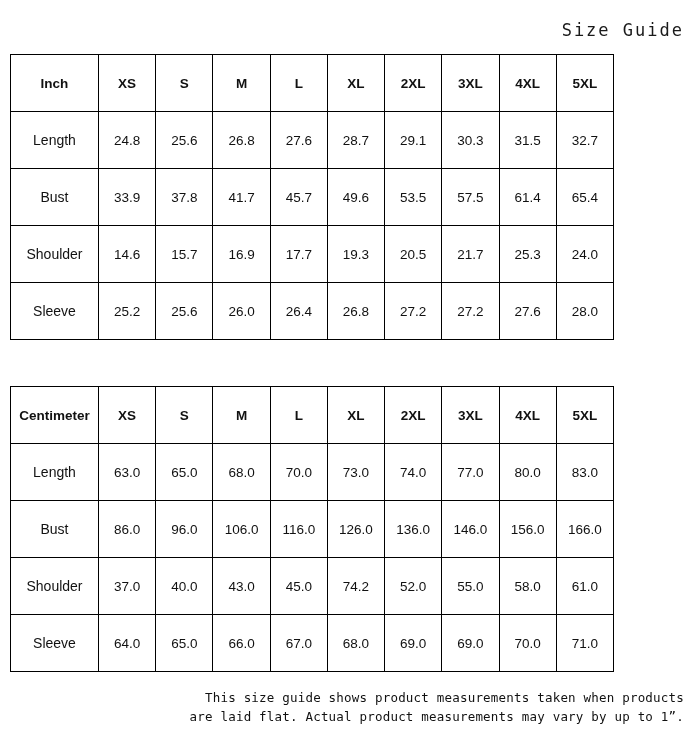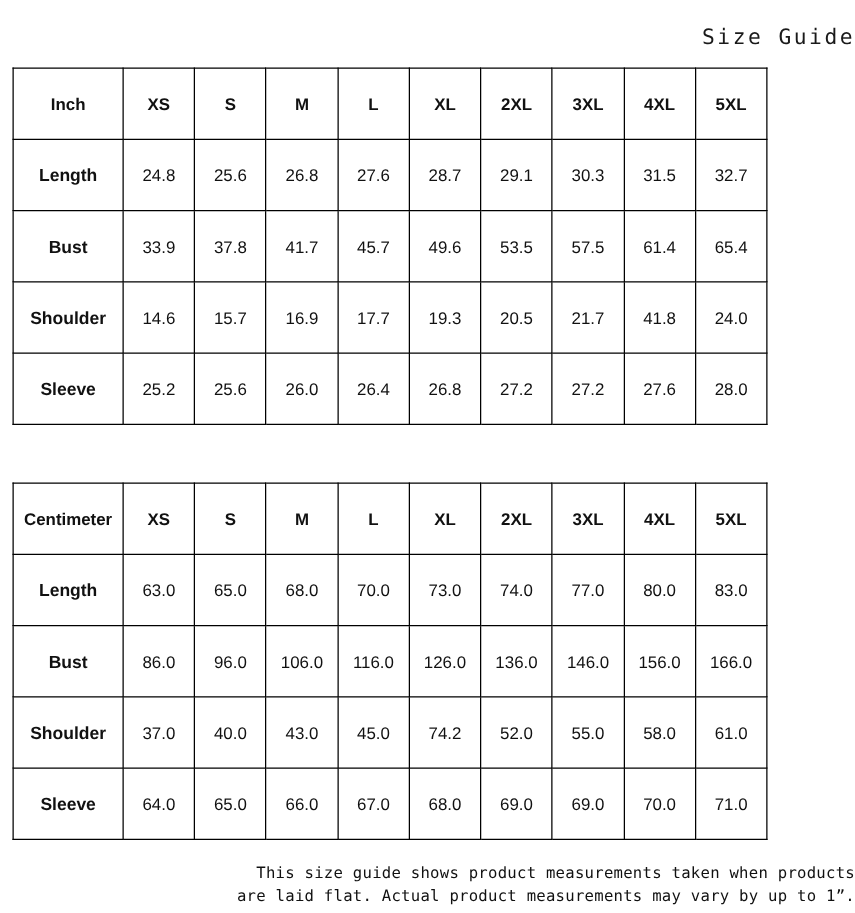--- a/index.html
+++ b/index.html
@@ -42,21 +42,21 @@
     vertical-align: middle;
     font-size: 13.5px;
     color: #111111;
     padding: 0;
   }
   table.size-table td.hdr {
     font-weight: bold;
     font-size: 13.5px;
   }
   table.size-table td.rowlabel {
-    font-weight: bold;
+    font-weight: normal;
     font-size: 14px;
   }
   col.firstcol { width: 88px; }
   .spacer {
     height: 46px;
   }
   .footer {
     text-align: right;
     font-family: "DejaVu Sans Mono", monospace;
     font-size: 12.5px;
@@ -125,21 +125,21 @@
       </tr>
       <tr>
         <td class="rowlabel">Shoulder</td>
         <td>14.6</td>
         <td>15.7</td>
         <td>16.9</td>
         <td>17.7</td>
         <td>19.3</td>
         <td>20.5</td>
         <td>21.7</td>
-        <td>41.8</td>
+        <td>25.3</td>
         <td>24.0</td>
       </tr>
       <tr>
         <td class="rowlabel">Sleeve</td>
         <td>25.2</td>
         <td>25.6</td>
         <td>26.0</td>
         <td>26.4</td>
         <td>26.8</td>
         <td>27.2</td>

